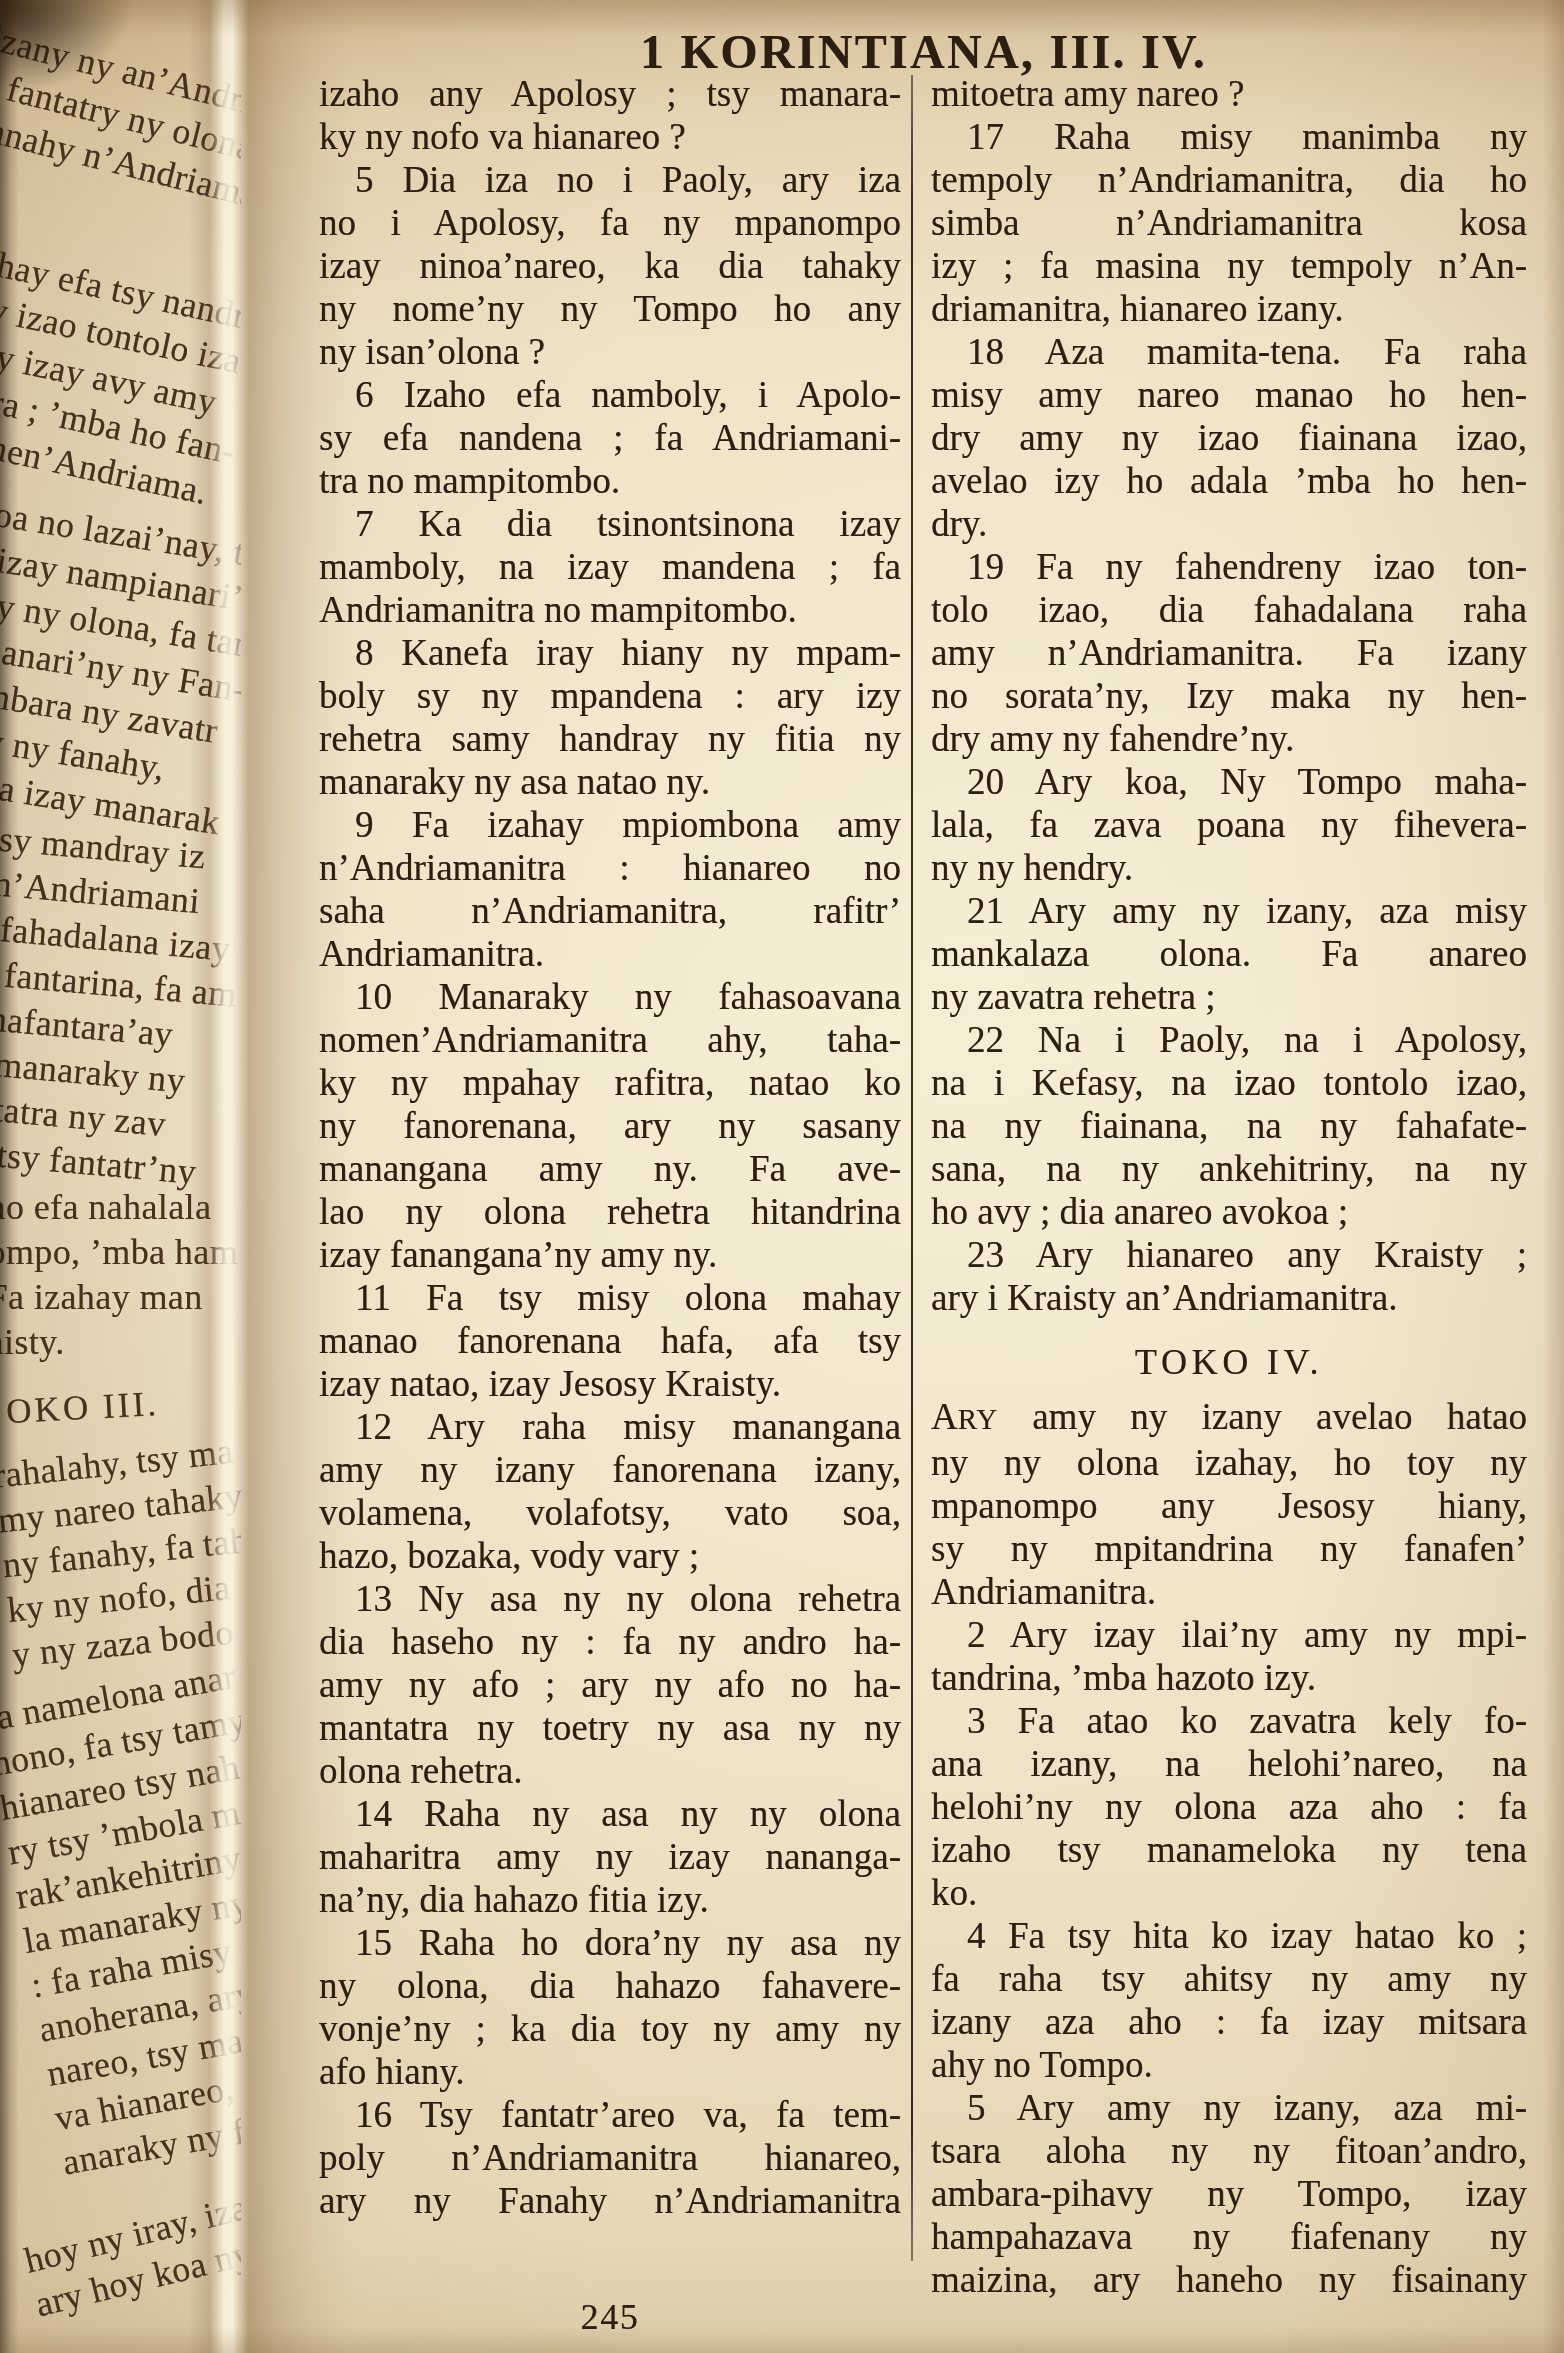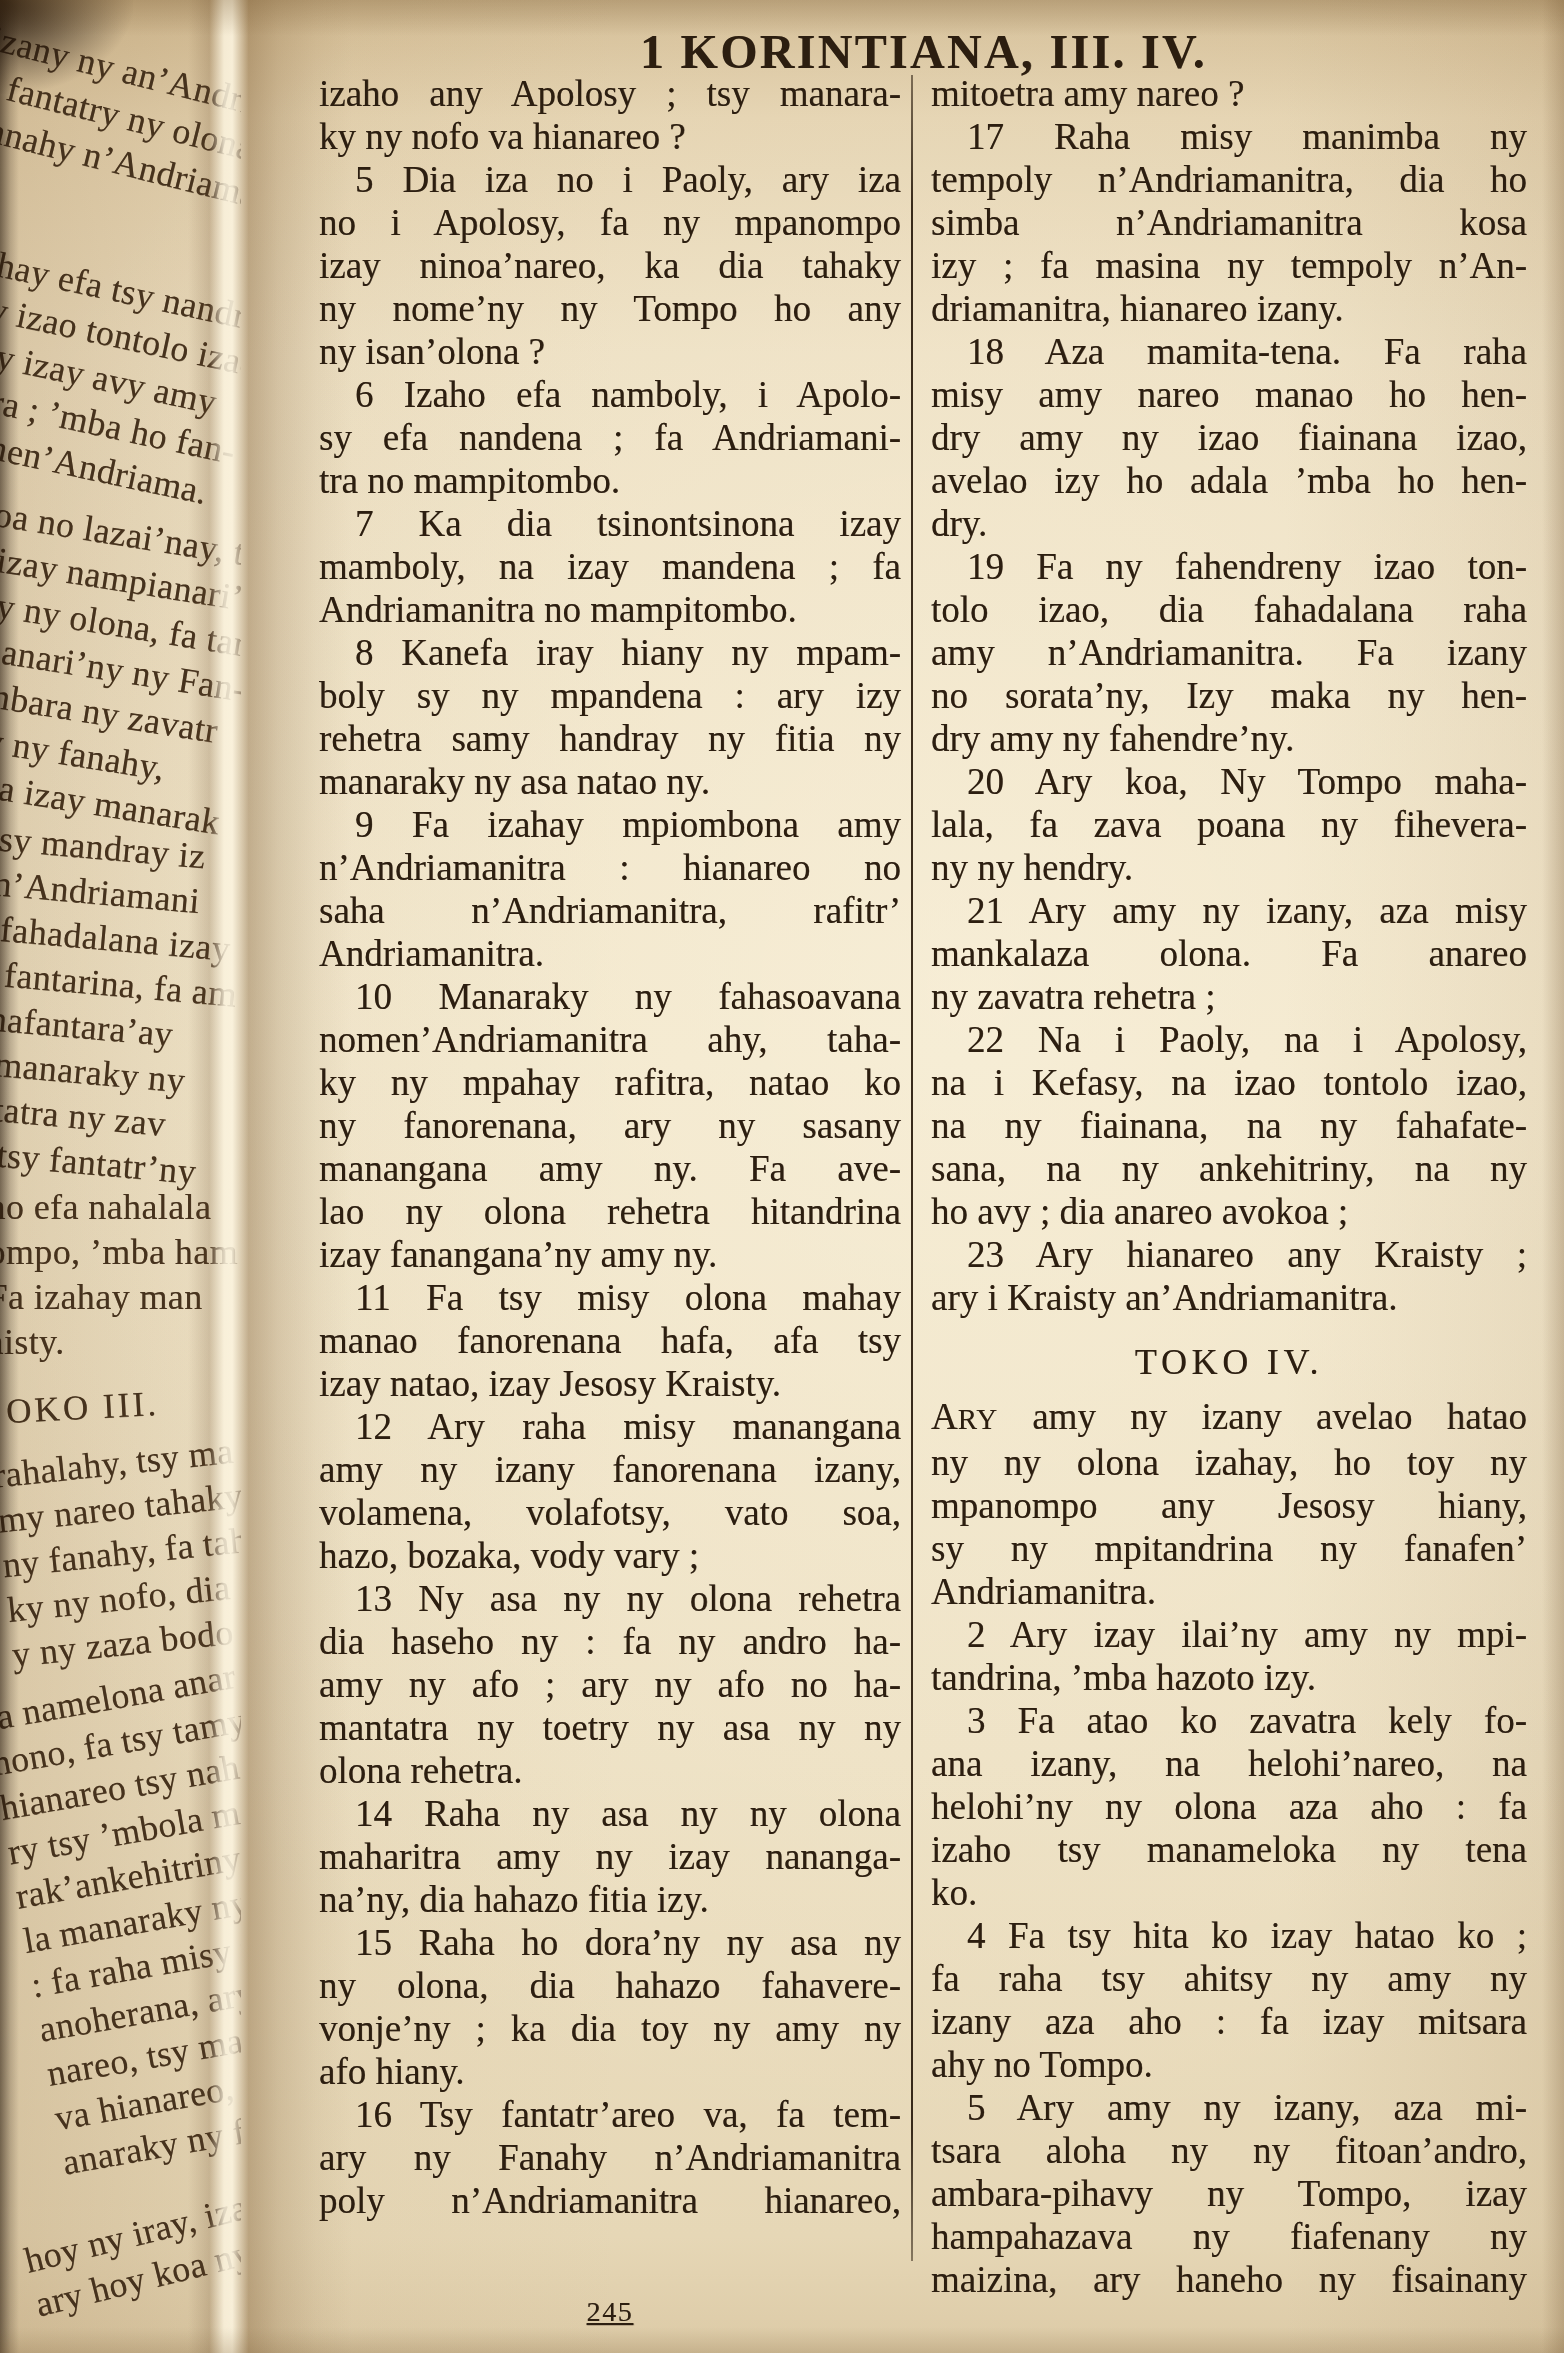--- a/index.html
+++ b/index.html
@@ -53,21 +53,21 @@
   .col-right{left:931px;width:596px;}
   .line{text-align:justify;text-align-last:justify;min-height:43px;}
   .line.rag{text-align-last:left;}
   .line.ind{text-indent:36px;}
   .divider{position:absolute;left:911px;top:75px;width:2.3px;height:2186px;
     background:linear-gradient(180deg, rgba(40,26,12,0.55), rgba(40,26,12,0.92) 6%, rgba(40,26,12,0.92) 94%, rgba(40,26,12,0.5));}
   .chap-heading{margin-top:22px;margin-bottom:11px;text-align:center;text-align-last:center;
     letter-spacing:4.7px;font-size:36px;}
   .sc{font-size:0.78em;letter-spacing:0.8px;}
   .page-number{position:absolute;left:319px;top:2296px;width:582px;text-align:center;
-    font-size:28px;letter-spacing:1.6px;text-shadow:0.3px 0.4px 0.4px rgba(44,30,16,0.55);text-decoration:underline;}
+    font-size:36px;letter-spacing:1.6px;text-shadow:0.3px 0.4px 0.4px rgba(44,30,16,0.55);}
 </style>
 </head>
 <body>
 
 <div class="canvas">
 
   <div class="strip">
       <div class="strip-group" style="top: 15.6px; left: -3.1px; transform: rotate(14deg);">
         <div class="strip-line">izany ny an’Andria</div>
         <div class="strip-line">y fantatry ny olona</div>
@@ -180,22 +180,22 @@
       <div class="line">mantatra ny toetry ny asa ny ny</div>
       <div class="line rag">olona rehetra.</div>
       <div class="line ind">14 Raha ny asa ny ny olona</div>
       <div class="line">maharitra amy ny izay nananga-</div>
       <div class="line rag">na’ny, dia hahazo fitia izy.</div>
       <div class="line ind">15 Raha ho dora’ny ny asa ny</div>
       <div class="line">ny olona, dia hahazo fahavere-</div>
       <div class="line">vonje’ny ; ka dia toy ny amy ny</div>
       <div class="line rag">afo hiany.</div>
       <div class="line ind">16 Tsy fantatr’areo va, fa tem-</div>
+      <div class="line">poly n’Andriamanitra hianareo,</div>
       <div class="line">ary ny Fanahy n’Andriamanitra</div>
-      <div class="line">poly n’Andriamanitra hianareo,</div>
     </div>
 
   <div class="divider"></div>
 
   <div class="col col-right">
     <div>
         <div class="line rag">mitoetra amy nareo ?</div>
         <div class="line ind">17 Raha misy manimba ny</div>
         <div class="line">tempoly n’Andriamanitra, dia ho</div>
         <div class="line">simba n’Andriamanitra kosa</div>

